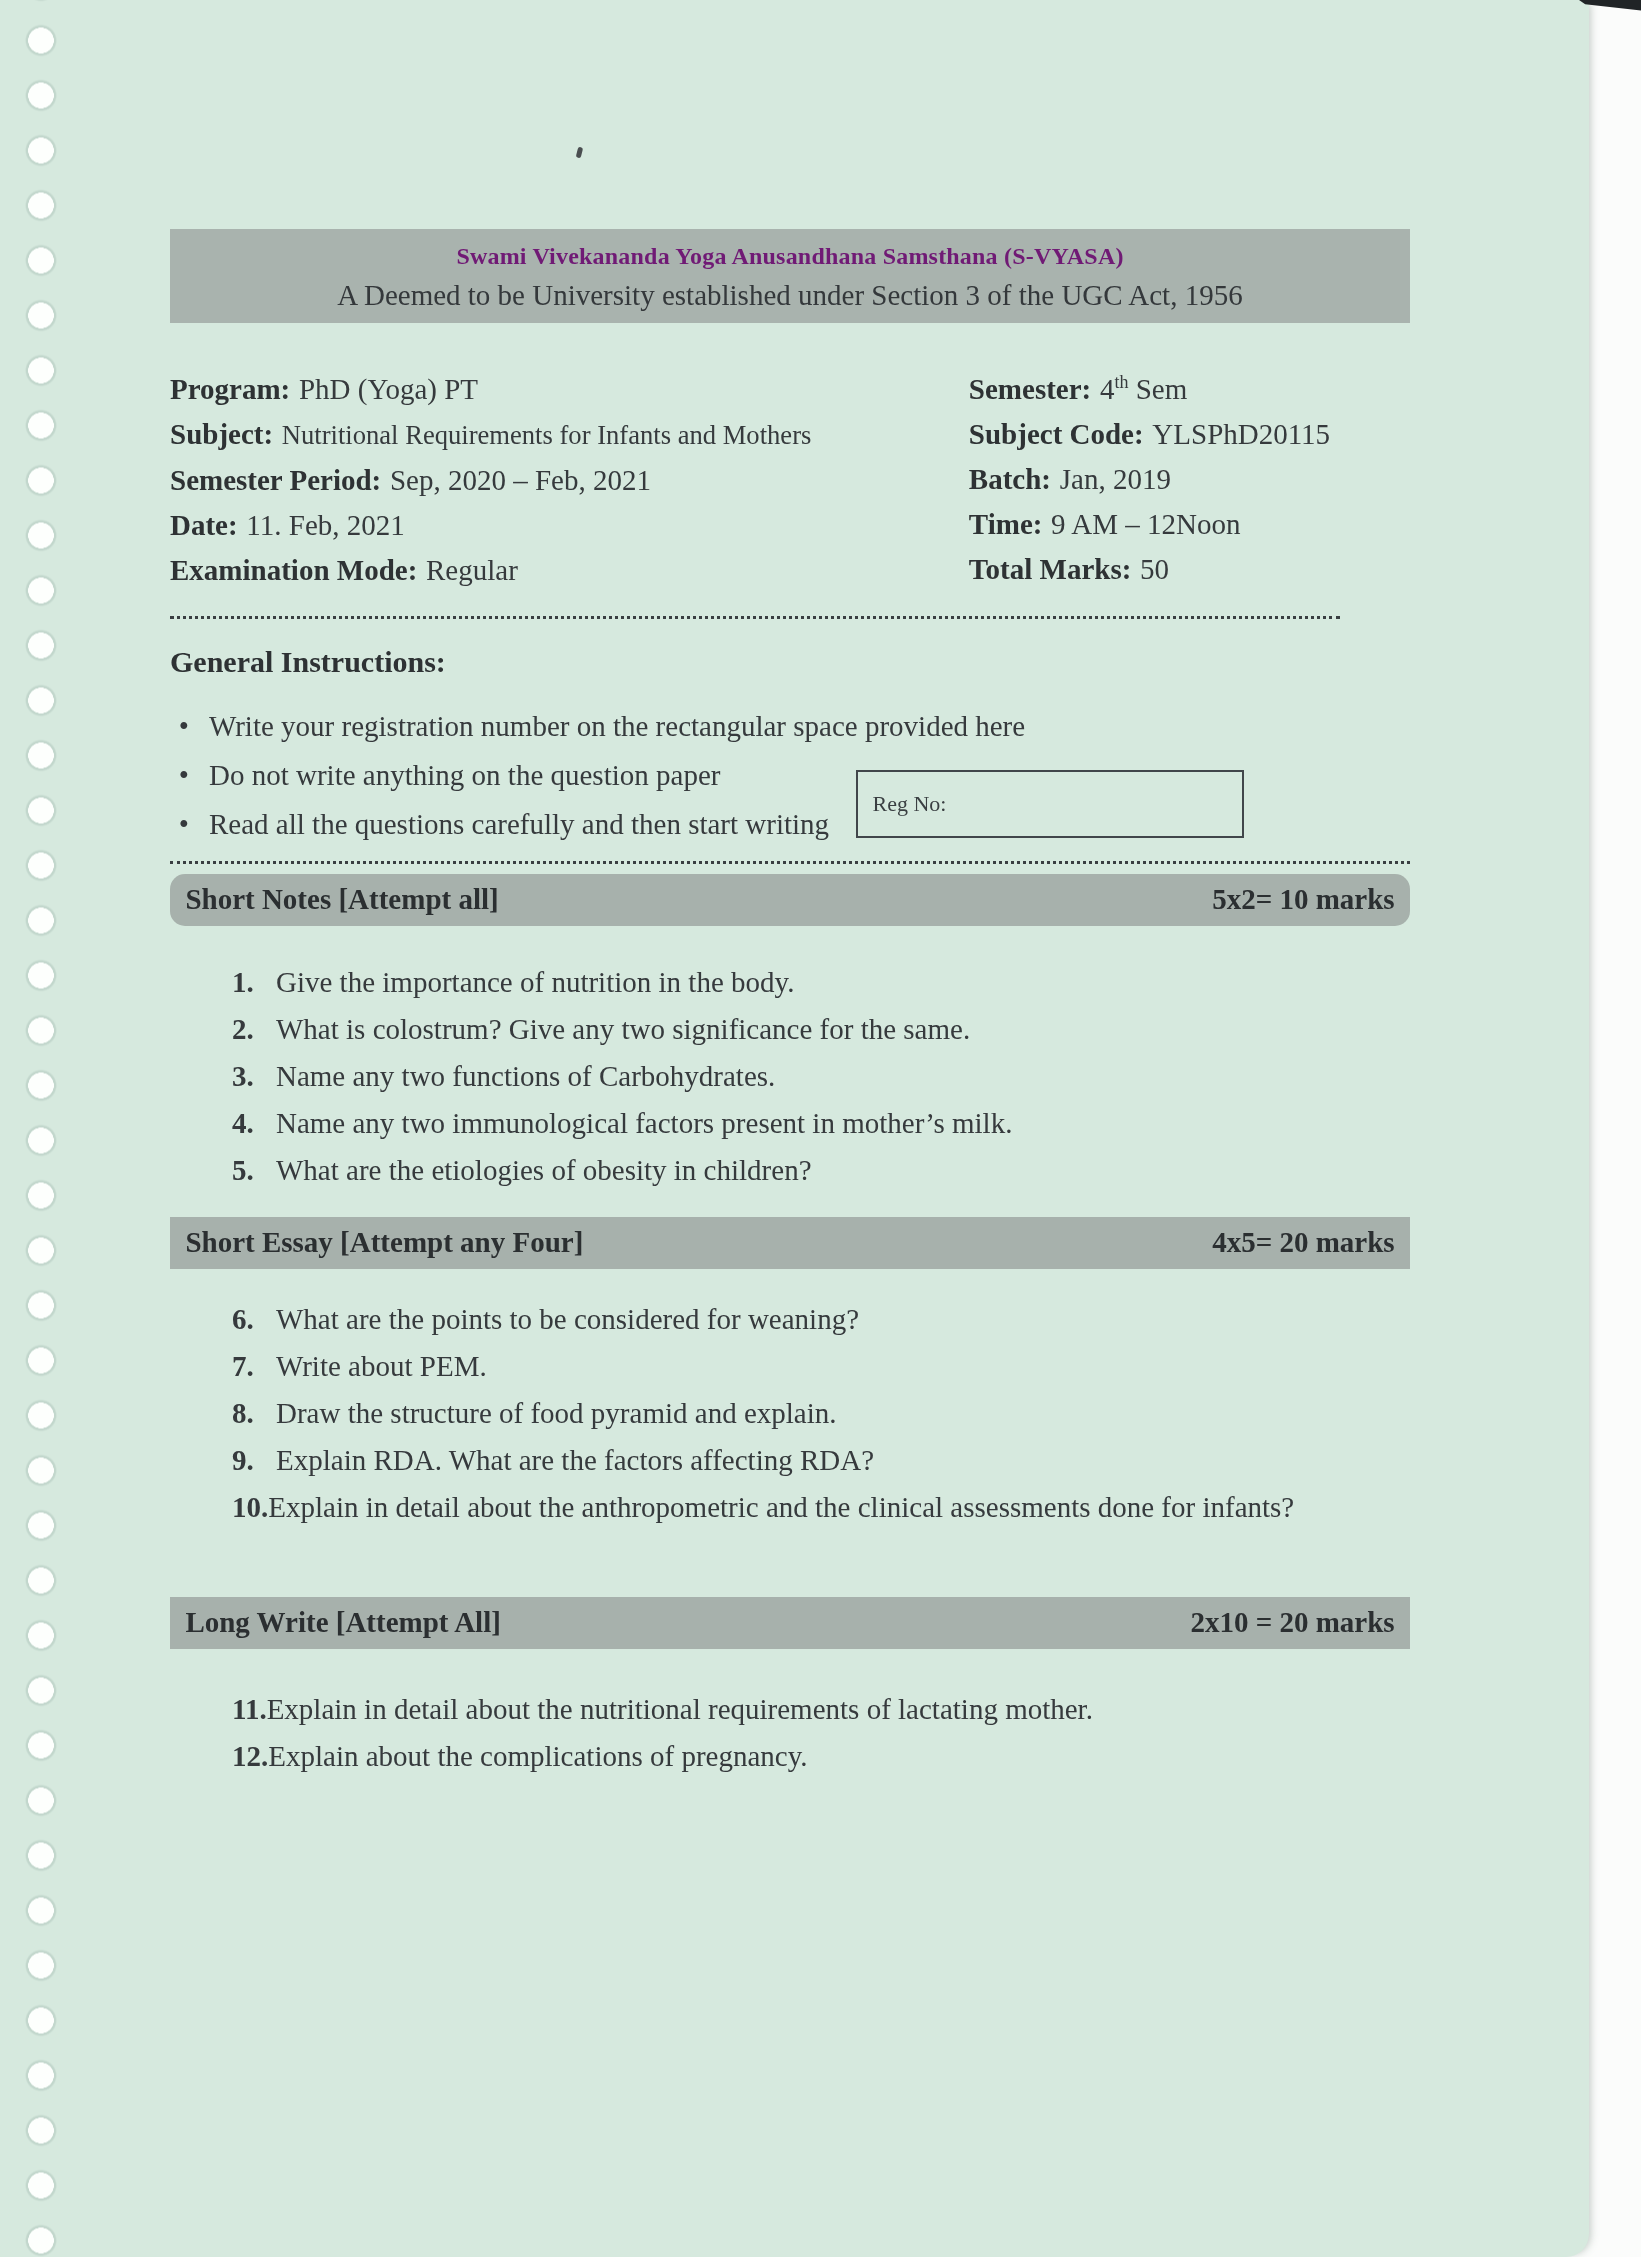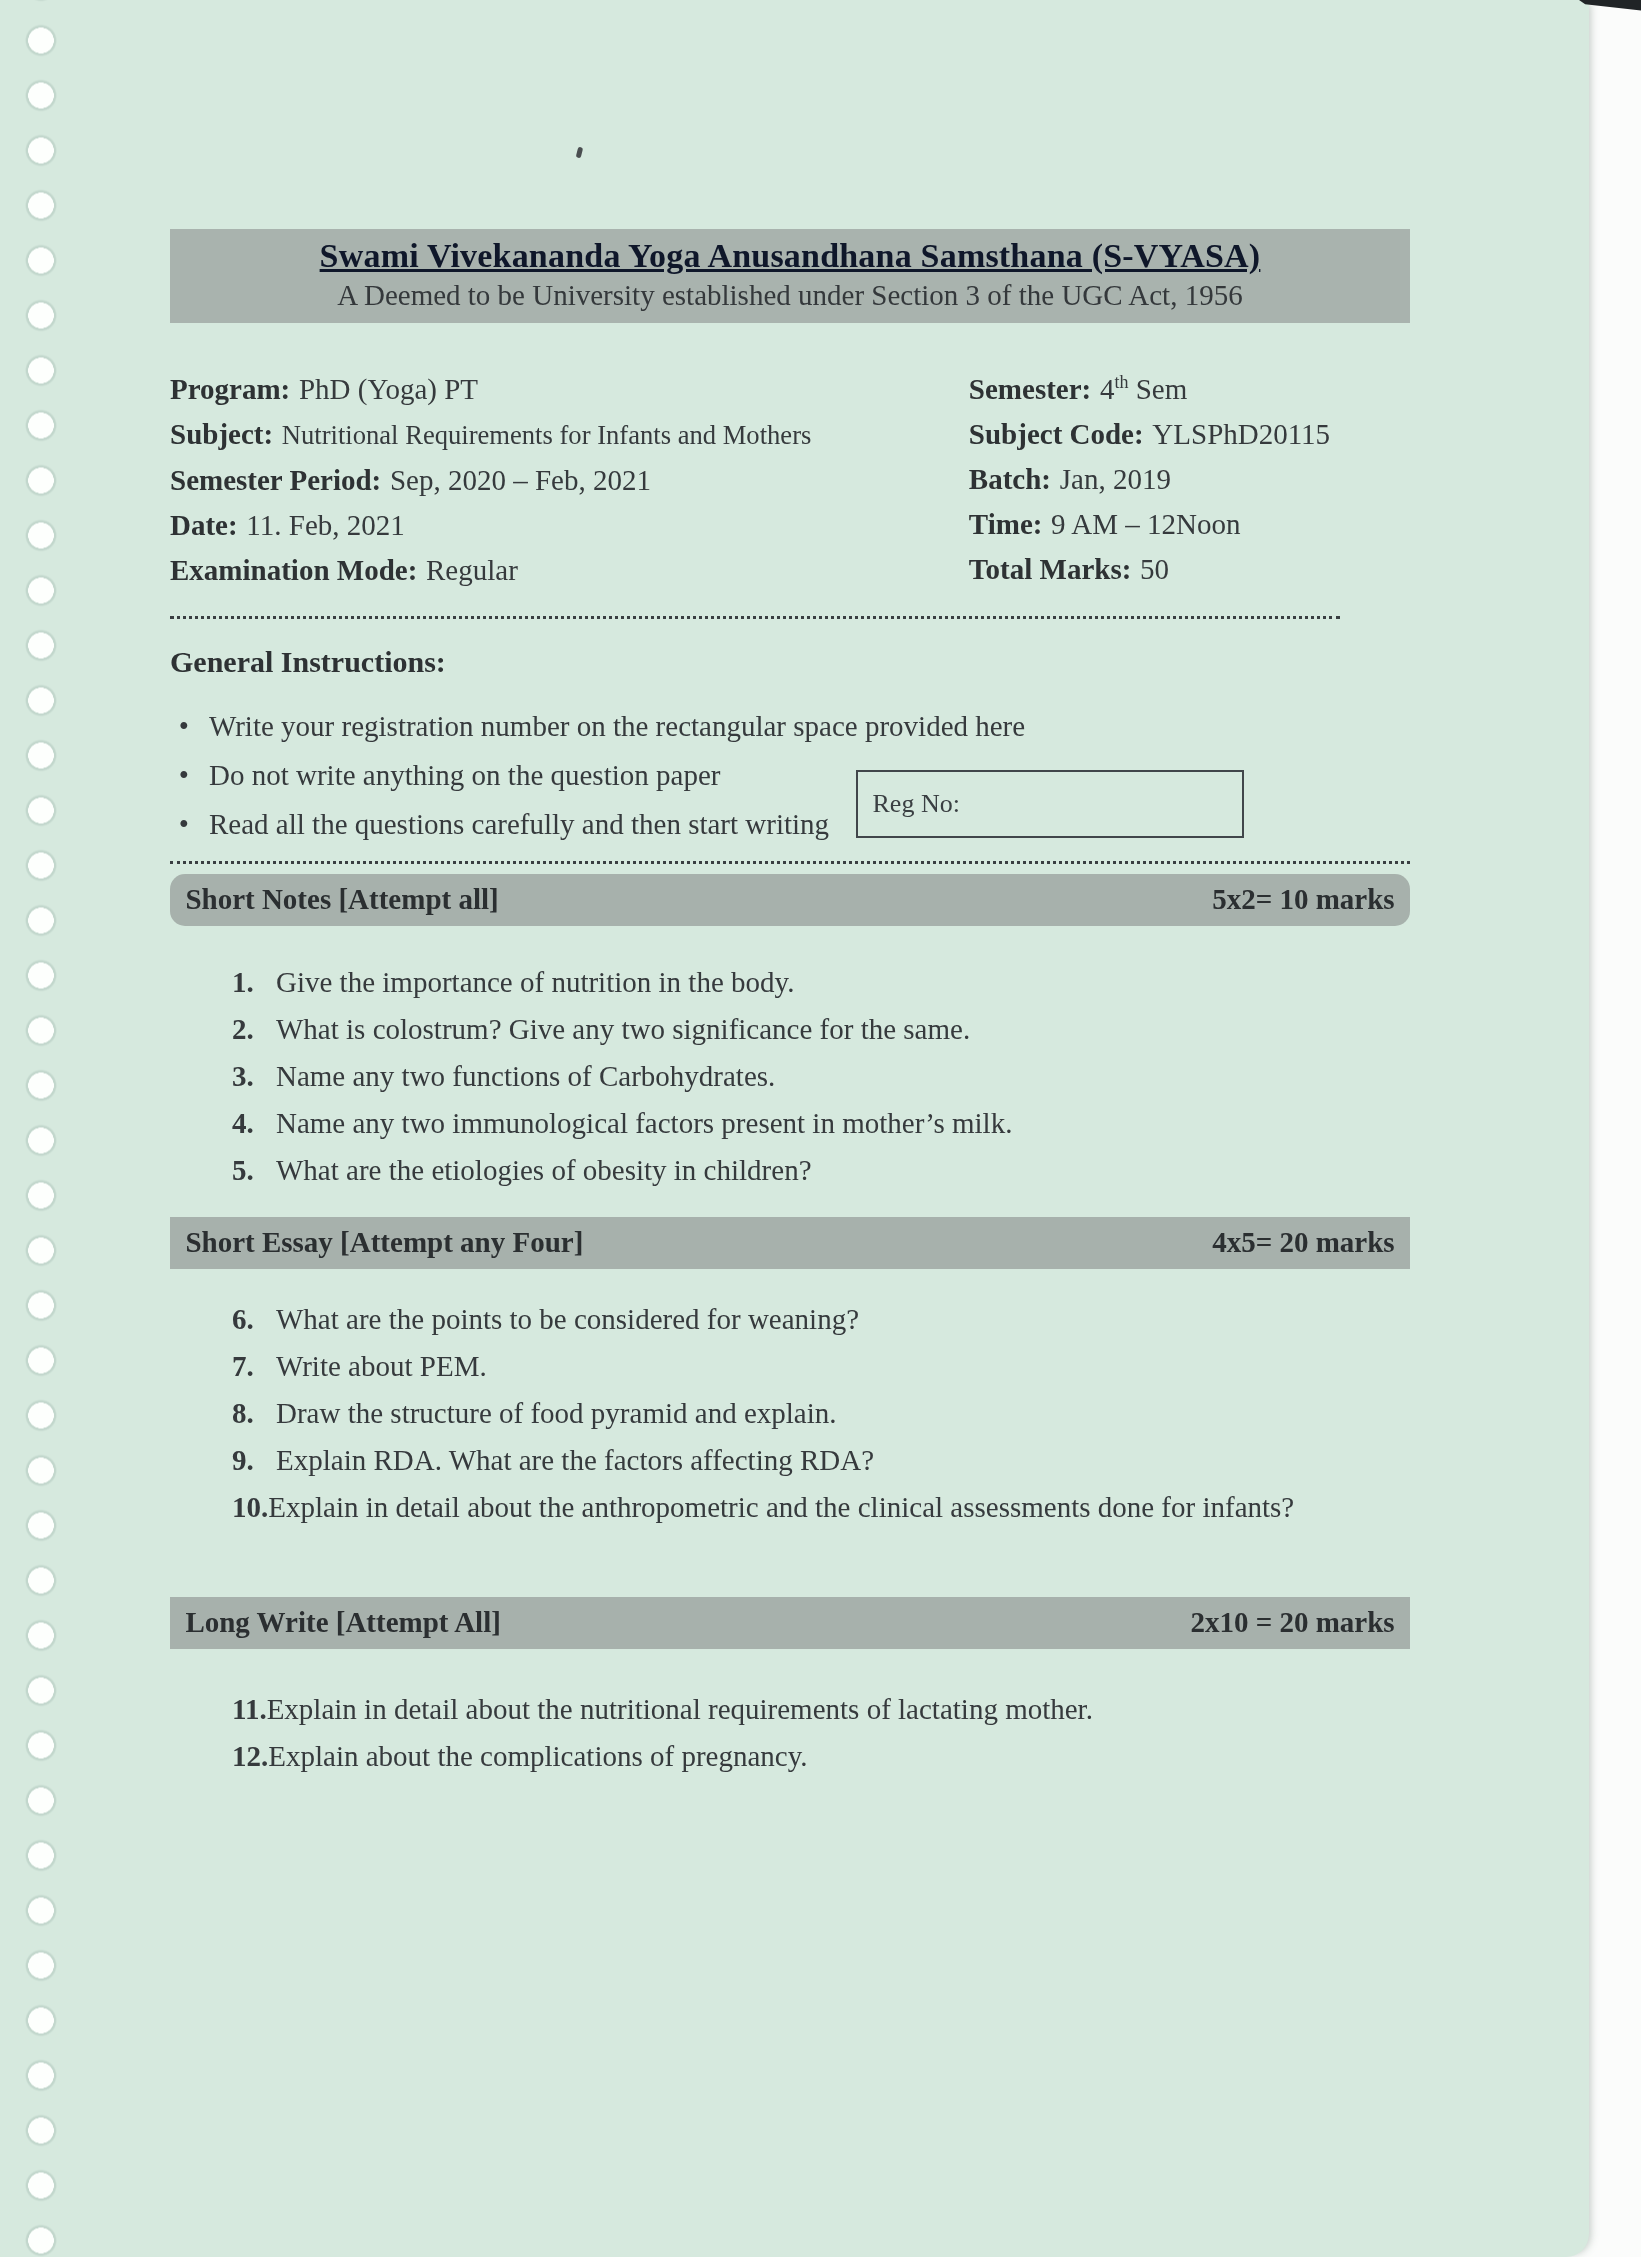--- a/index.html
+++ b/index.html
@@ -35,21 +35,21 @@
   }
   .speck { position:absolute; left:577px; top:147px; width:4.8px; height:10.6px;
     background:#4a4e50; border-radius:2.9px; transform:rotate(14deg); }
 
   .content { position:absolute; left:170px; top:0; width:1240px; }
 
   .hdr-banner {
     margin-top:229px; width:100%; box-sizing:border-box;
     background:#a9b3ae; padding:6.8px 9.7px 8.7px 9.7px; text-align:center;
   }
-  .hdr-title { font-weight:bold; font-size:34px; line-height:40px; letter-spacing:0.2px; color:#0f172a;text-decoration:underline; }
+  .hdr-title { font-weight:bold; font-size:24px; line-height:40px; letter-spacing:0.2px; color:#701a75; }
   .hdr-sub   { font-size:29px; line-height:39px; color:#34383b; }
 
   .meta { margin-top:44px; display:flex;gap:8px; }
   .meta-col-left  { width:796px; }
   .meta-col-right { width:444px; }
   .meta-row { font-size:29px; line-height:45px; white-space:nowrap; }
   .meta-row .lbl { font-weight:bold; margin-right:8.7px; color:#2e3234; }
   .meta-row.compact .val { font-size:26.6px; }
   sup { font-size:.62em; line-height:0; }
 
@@ -59,21 +59,21 @@
 
   .gi-heading { margin-top:24px; font-size:30px; font-weight:bold; line-height:37px; color:#2e3234; }
   .gi-list { list-style:none; margin:22px 0 0 0; padding:0; }
   .gi-list li { font-size:29px; line-height:49px; position:relative; padding-left:39px; }
   .gi-list .dot { position:absolute; left:8.7px; top:0; font-size:29px; }
 
   .reg-box {
     position:absolute; left:856px; top:770px; width:388px; height:68px;
     border:2.9px solid #41464a; box-sizing:border-box;
     display:flex; align-items:center; padding-left:14.5px;
-    font-size:26px; color:#3a3f42;
+    font-size:22px; color:#3a3f42;
     background:rgba(214,233,222,.0);
   }
 
   .banner {
     width:100%; box-sizing:border-box; height:52px;
     background:#a7b1ac;
     display:flex; justify-content:space-between; align-items:center;
     padding:0 15.4px; font-weight:bold; font-size:29px; color:#2b2f31;
   }
   .banner-1 { margin-top:9.7px;border-radius:15px; }

